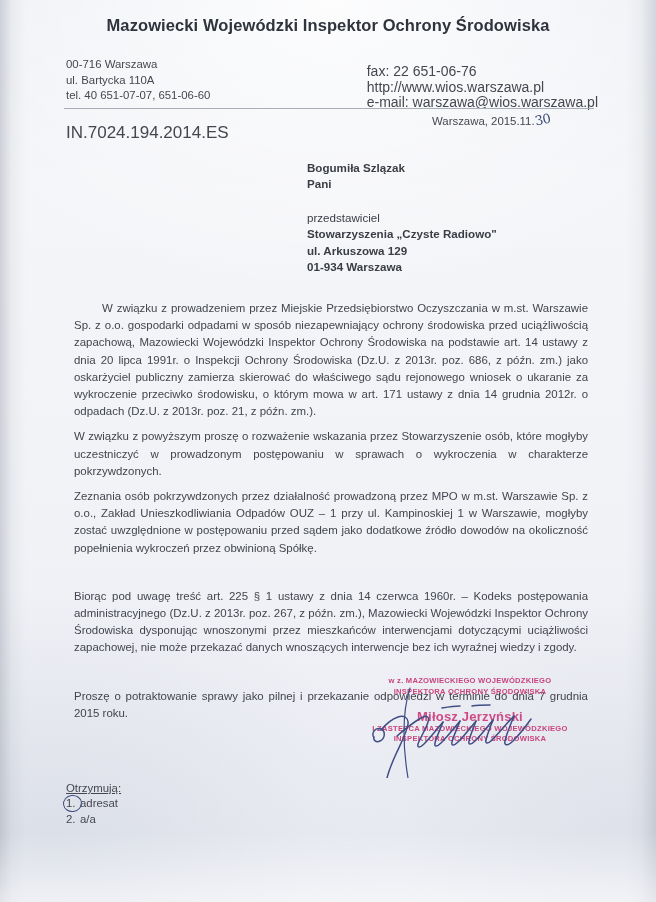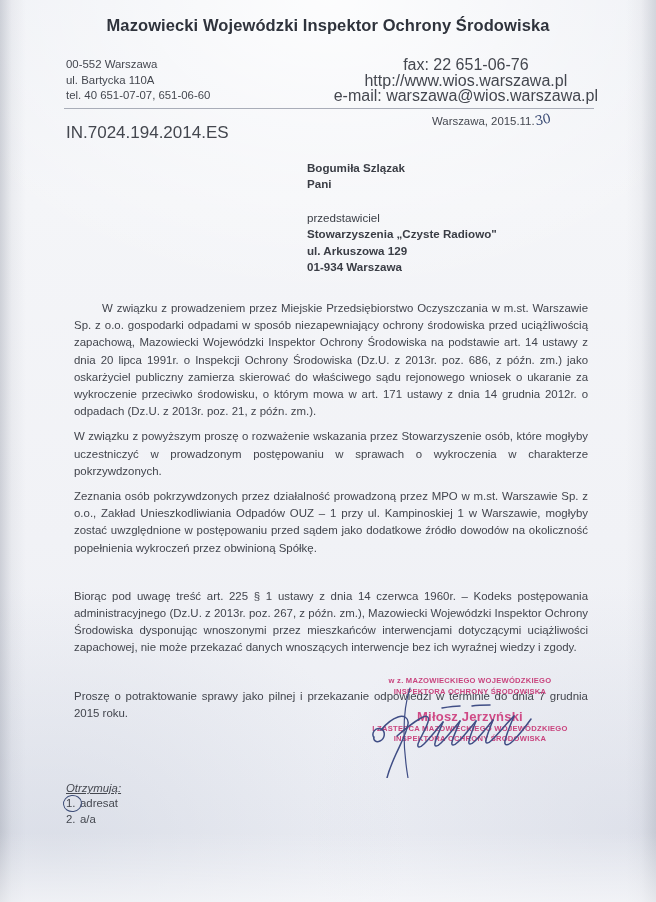--- a/index.html
+++ b/index.html
@@ -64,23 +64,23 @@
 
   .addr-left {
     position: absolute;
     left: 66px; top: 57px;
     font-size: 11.4px;
     line-height: 15.6px;
     color: #44474f;
   }
   .addr-right {
     position: absolute;
-    right: 58px; top: 57px;
-    text-align: center;
-    font-size: 16px;
+    right: 58px; top: 64px;
+    text-align: left;
+    font-size: 14px;
     line-height: 15.6px;
     color: #44474f;
   }
 
   .rule {
     position: absolute;
     left: 64px; top: 108px;
     width: 530px;
     height: 1px;
     background: #a9adb8;
@@ -161,21 +161,20 @@
 
   .otrzymuja {
     position: absolute;
     left: 66px; top: 781px;
     font-size: 11.4px;
     line-height: 15.4px;
     color: #44474f;
   }
   .otrzymuja .head {
     text-decoration: underline;
-    font-style: italic;
   }
   .otrz-row {
     position: relative;
     display: block;
   }
   .circle-one {
     position: absolute;
     left: -3px; top: -1px;
     width: 17px;
     height: 15px;
@@ -193,21 +192,21 @@
   <div class="paper-tint"></div>
   <div class="scan-shadow-left"></div>
   <div class="scan-shadow-right"></div>
   <div class="scan-shadow-bottom"></div>
 
   <div class="content">
 
     <div class="org-title">Mazowiecki Wojewódzki Inspektor Ochrony Środowiska</div>
 
     <div class="addr-left">
-      <div>00-552 Warszawa</div>
+      <div>00-716 Warszawa</div>
       <div>ul. Bartycka 110A</div>
       <div>tel. 40 651-07-07, 651-06-60</div>
     </div>
 
     <div class="addr-right">
       <div>fax: 22 651-06-76</div>
       <div>http://www.wios.warszawa.pl</div>
       <div>e-mail: warszawa@wios.warszawa.pl</div>
     </div>
 

